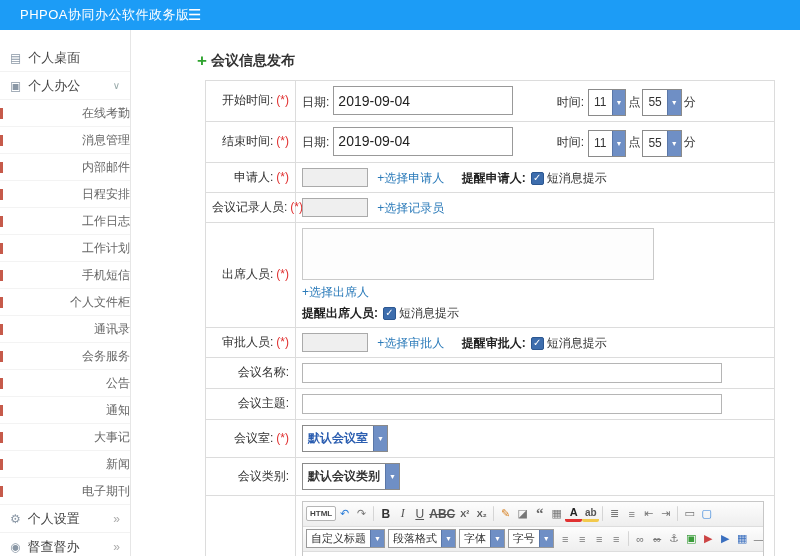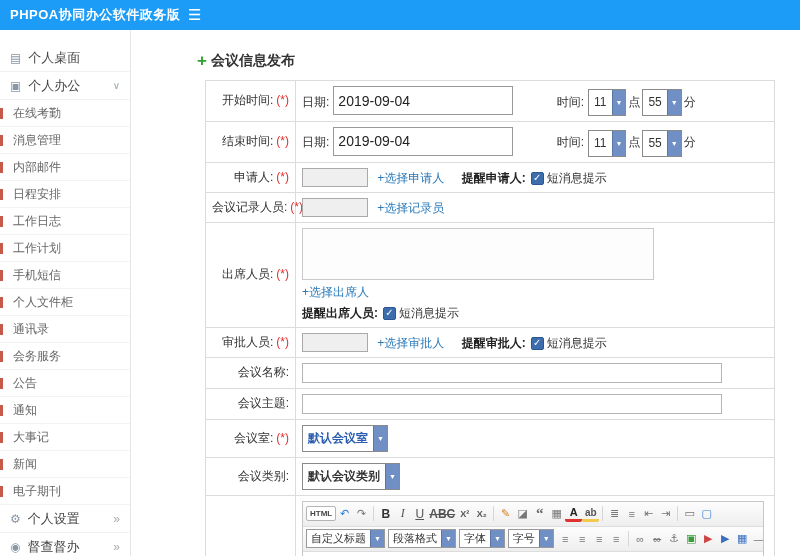--- a/index.html
+++ b/index.html
@@ -1,32 +1,32 @@
 <!DOCTYPE html>
 <html><head>
 <meta charset="utf-8">
 <style>
   * { margin:0; padding:0; box-sizing:border-box; }
   html,body { width:800px; height:556px; overflow:hidden; }
   body { font-family:"Liberation Sans","DejaVu Sans",sans-serif; font-size:12px; color:#333; background:#fff; }
 
   
   .topbar { height:30px; background:#1c9cf6; display:flex; align-items:center; position:relative; }
-  .logo { color:#fff; font-weight:bold; font-size:13px; padding-left:10px; letter-spacing:.5px; white-space:nowrap; }
+  .logo { color:#fff; font-weight:normal; font-size:13px; padding-left:20px; letter-spacing:.5px; white-space:nowrap; }
   .hamburger { position:absolute; left:188px; top:0; height:30px; display:flex; align-items:center; color:#fff; font-size:15px; cursor:pointer; }
 
   .layout { display:flex; height:526px; }
 
   
   .sidebar { width:131px; border-right:1px solid #e6e6e6; background:#fff; padding-top:14px; overflow:hidden; flex:none; }
   .side-item { height:28px; display:flex; align-items:center; padding:0 10px 0 10px; font-size:13px; color:#444; border-bottom:1px solid #f2f2f2; cursor:pointer; }
   .si-icon { color:#8a97a5; margin-right:7px; font-size:12px; }
   .chev { margin-left:auto; color:#9aa; font-size:10px; }
   .chev2 { margin-left:auto; color:#aaa; font-size:12px; }
-  .sub-item { height:27px; display:flex; align-items:center; padding-left:13px; font-size:12px; color:#666; border-bottom:1px solid #f3f3f3; position:relative; cursor:pointer; }
+  .sub-item { height:27px; display:flex; align-items:center; padding-left:13px; font-size:12px; color:#666; border-bottom:1px solid #f3f3f3; position:relative; cursor:pointer;justify-content:flex-end; }
   .sub-item .tick { position:absolute; left:0; top:8px; width:3px; height:11px; background:#c65a4a; }
 
   
   .main { flex:1; background:#fff; overflow:hidden; }
   .page-title-row { padding:22px 0 10px 66px; display:flex; align-items:center; height:50px; }
   .plus-icon { color:#2fa32f; font-weight:bold; font-size:17px; margin-right:4px; line-height:14px; }
   .page-title { font-size:14px; font-weight:bold; color:#333; }
 
   .form-table { margin-left:74px; border-collapse:collapse; width:570px; background:#fff; table-layout:fixed; }
   .form-table td { border:1px solid #dcdcdc; padding:5px 6px; vertical-align:middle; }

